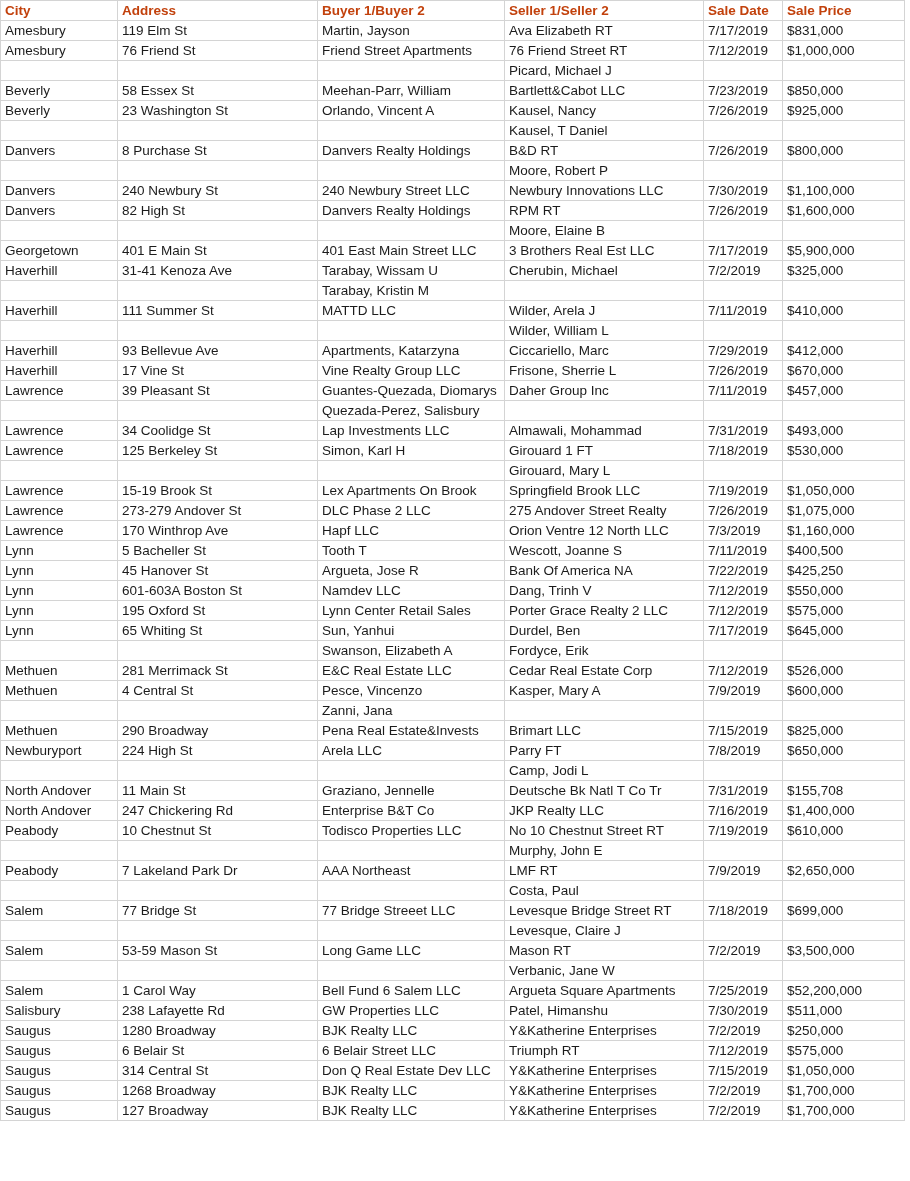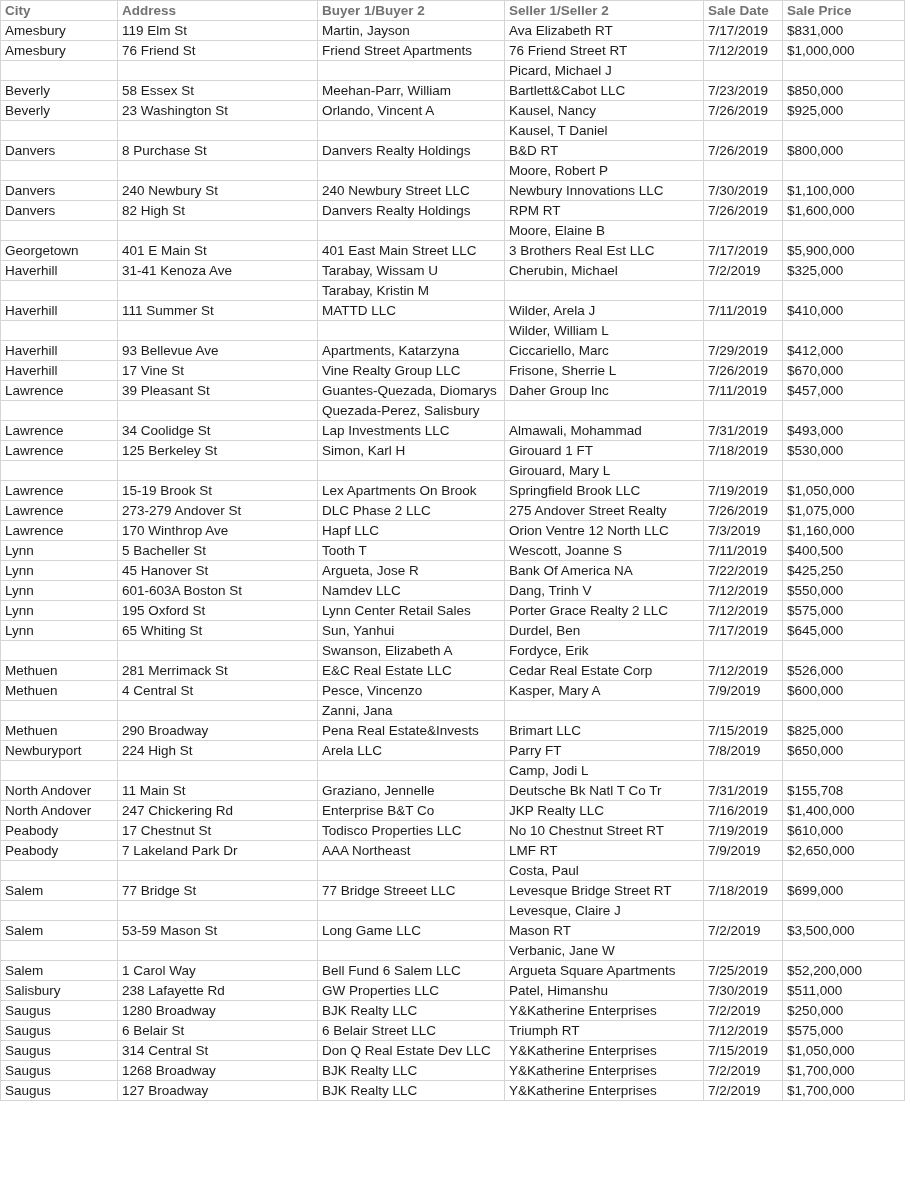--- a/index.html
+++ b/index.html
@@ -32,21 +32,21 @@
     text-align: left;
     vertical-align: middle;
     white-space: nowrap;
     overflow: hidden;
     line-height: 19px;
     color: #1c1c1c;
     font-weight: normal;
   }
   table.sales-table th {
     font-weight: bold;
-    color: #737373;
+    color: #c2410c;
   }
   col.c-city      { width: 117px; }
   col.c-address   { width: 200px; }
   col.c-buyer     { width: 187px; }
   col.c-seller    { width: 199px; }
   col.c-saledate  { width: 79px;  }
   col.c-saleprice { width: 122px; }
 </style>
 </head>
 <body>
@@ -387,25 +387,33 @@
         <tr>
           <td>North Andover</td>
           <td>247 Chickering Rd</td>
           <td>Enterprise B&amp;T Co</td>
           <td>JKP Realty LLC</td>
           <td>7/16/2019</td>
           <td>$1,400,000</td>
         </tr>
         <tr>
           <td>Peabody</td>
-          <td>17 Chestnut St</td>
+          <td>10 Chestnut St</td>
           <td>Todisco Properties LLC</td>
           <td>No 10 Chestnut Street RT</td>
           <td>7/19/2019</td>
           <td>$610,000</td>
+        </tr>
+        <tr>
+          <td></td>
+          <td></td>
+          <td></td>
+          <td>Murphy, John E</td>
+          <td></td>
+          <td></td>
         </tr>
         <tr>
           <td>Peabody</td>
           <td>7 Lakeland Park Dr</td>
           <td>AAA Northeast</td>
           <td>LMF RT</td>
           <td>7/9/2019</td>
           <td>$2,650,000</td>
         </tr>
         <tr>

